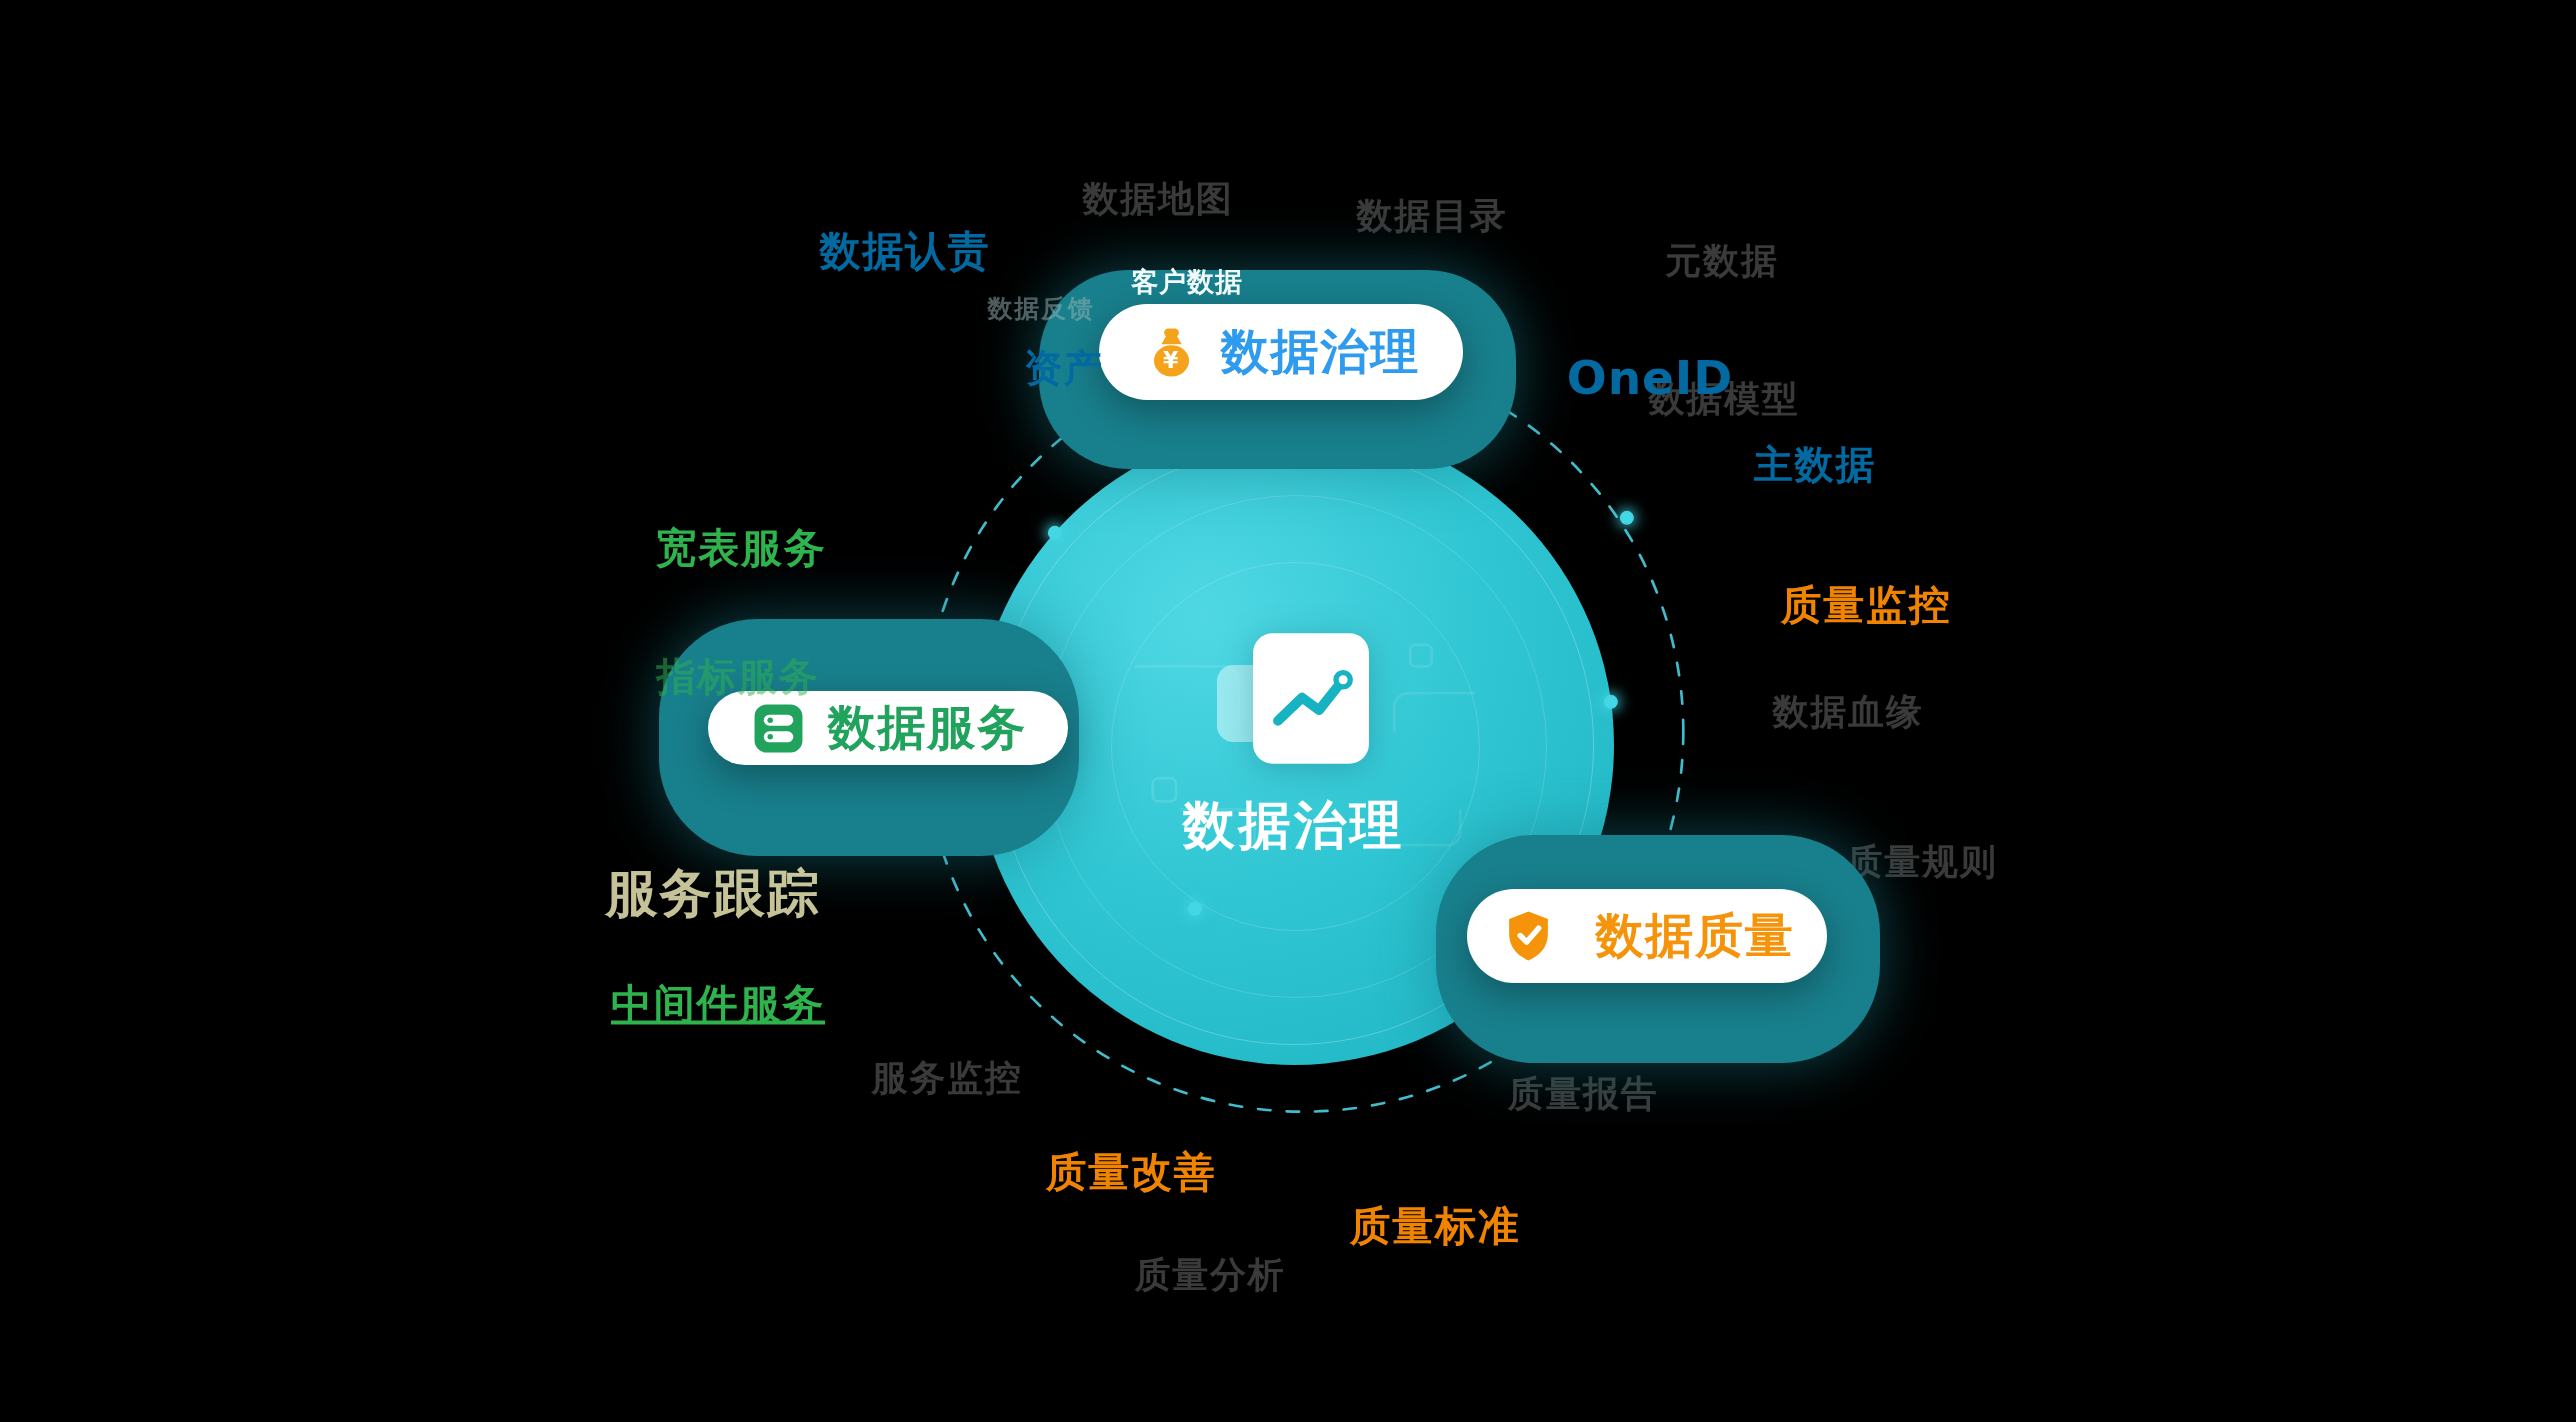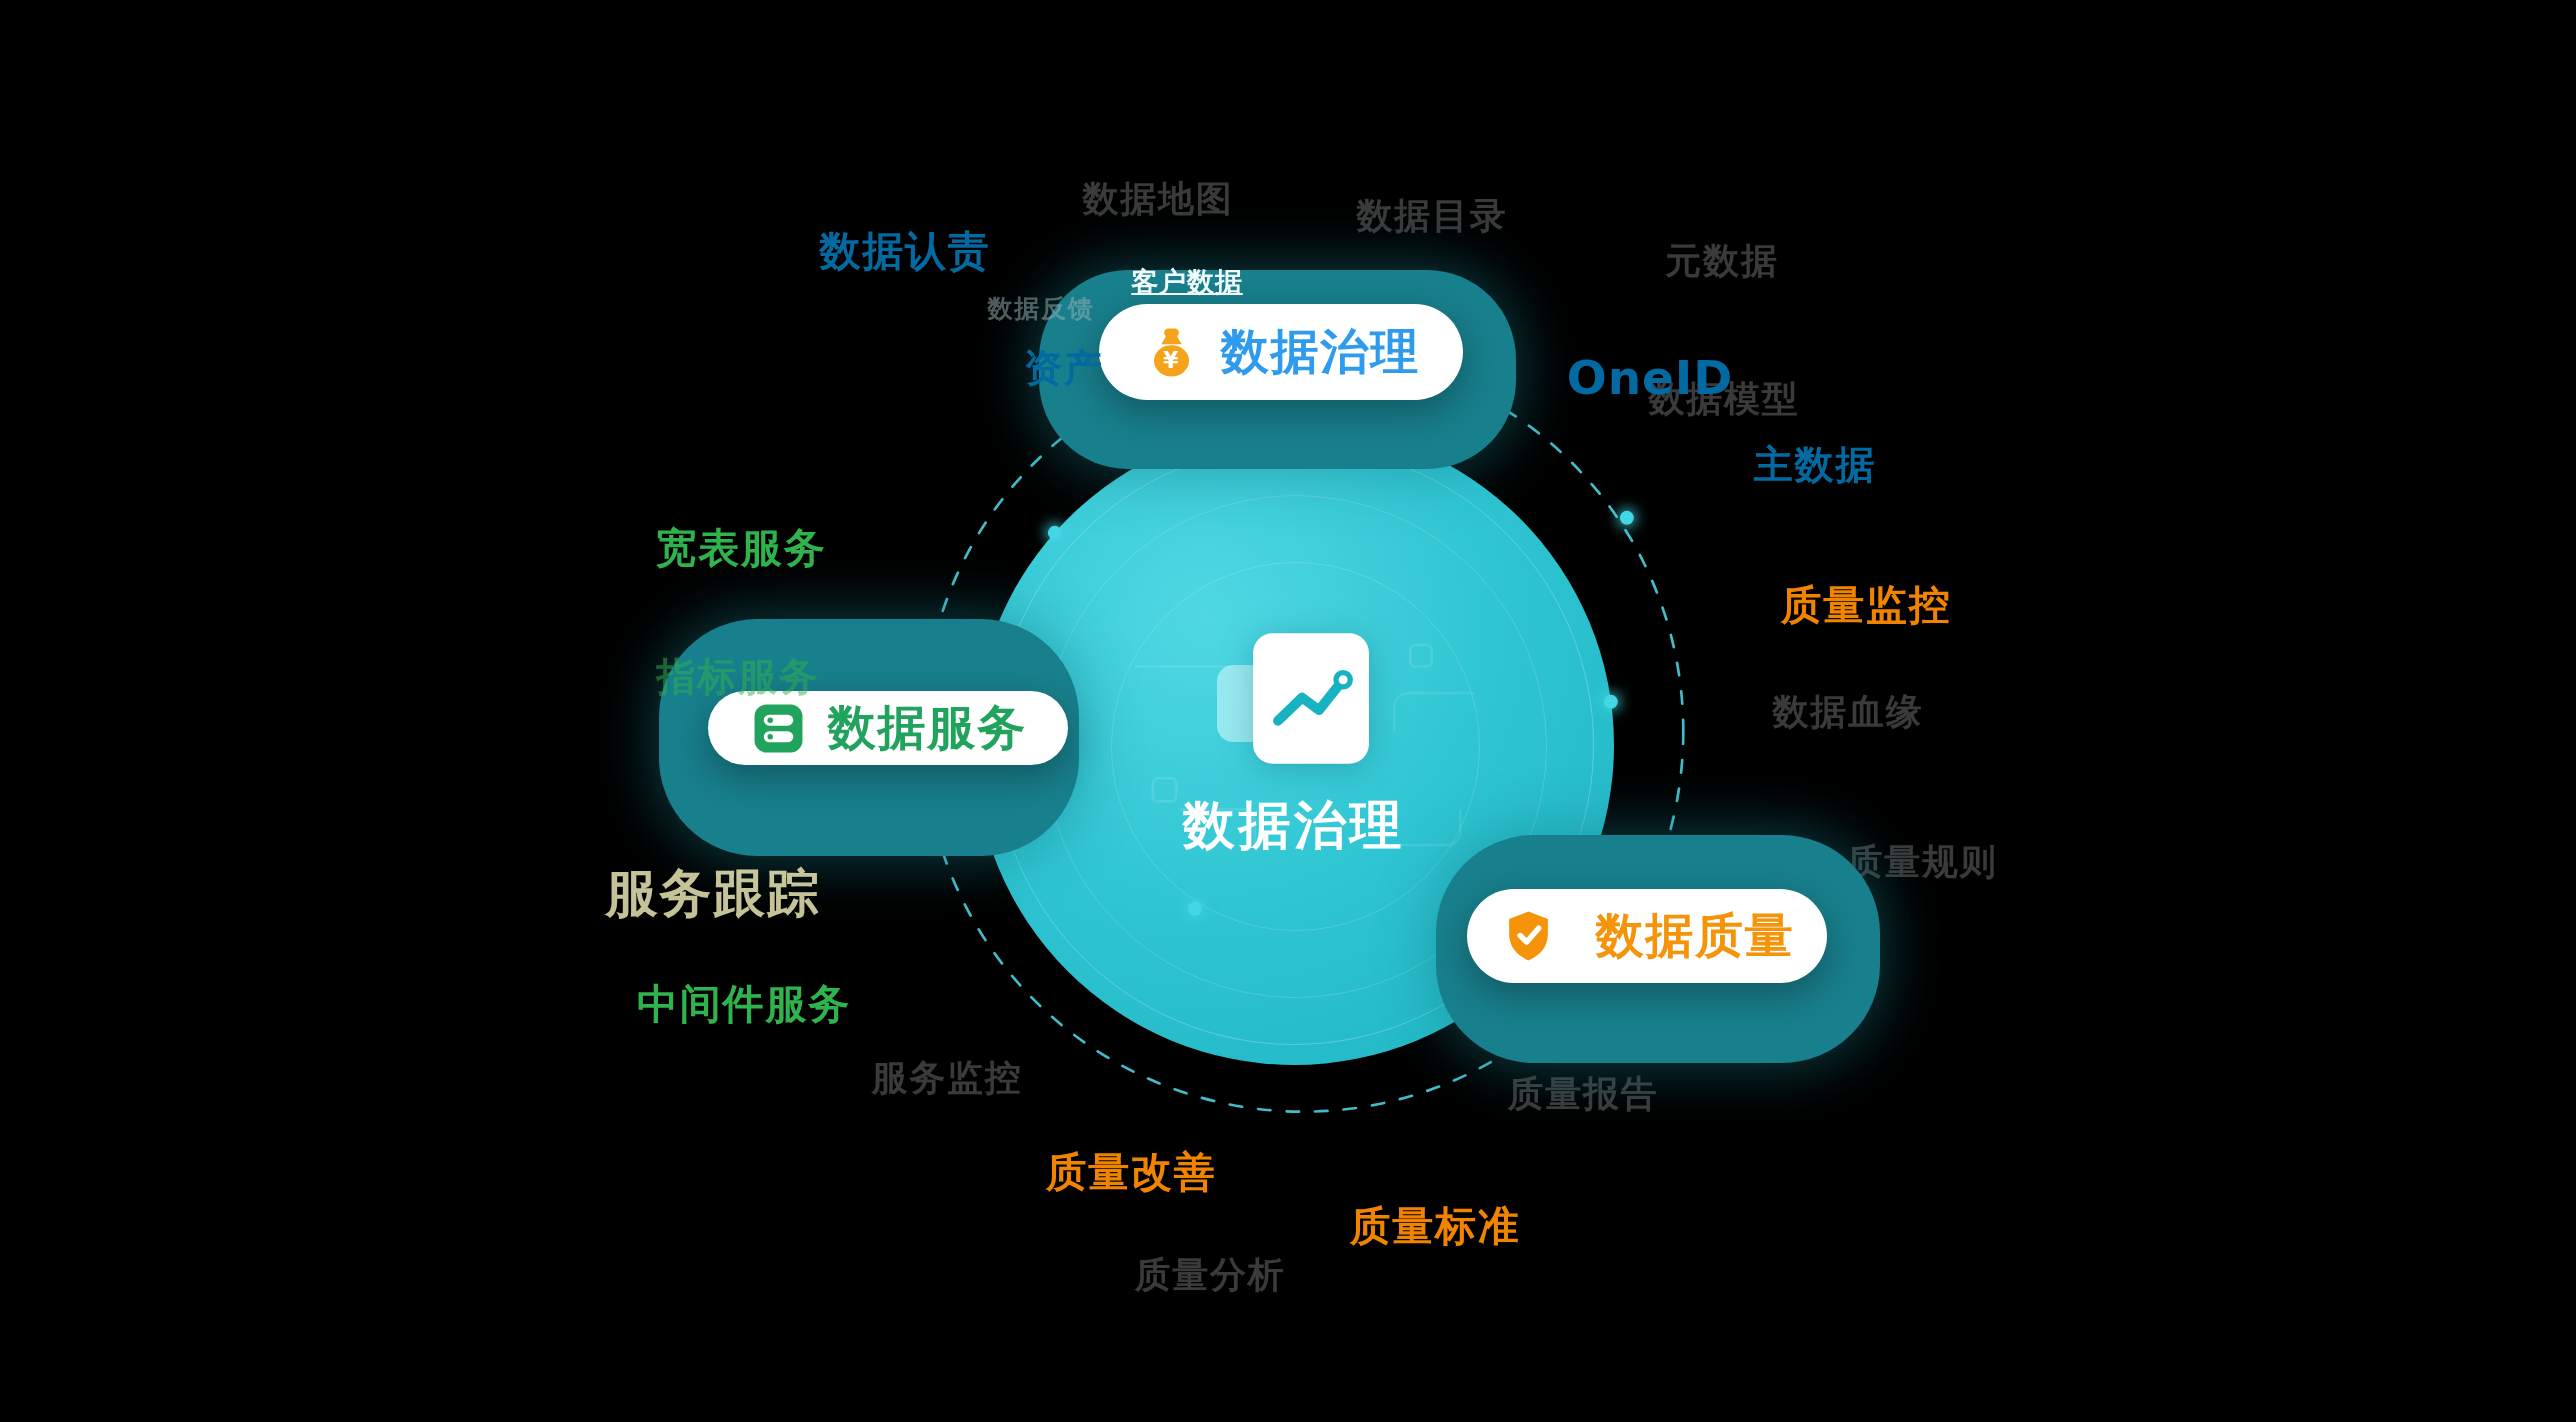--- a/index.html
+++ b/index.html
@@ -56,29 +56,29 @@
     font-size:41px;z-index:6;letter-spacing:1.8px;}
   .lbl-blue{color:#0369a1;}
   .lbl-white{color:#f2fbfc;font-size:27px;letter-spacing:0.9px;}
   .lbl-green{color:#2fb34d;}
   .lbl-green-dim{color:#2fb34d;opacity:.5;font-size:39px;}
   .lbl-green-mid{color:#fef9c3;opacity:.78;font-size:52px;margin-left:16px;}
   .lbl-orange{color:#f08300;}
   .lbl-faint{color:#3a3a3a;font-size:36px;font-weight:bold;z-index:1;}
 
   .p0{left:905px;top:251px;}
-  .p1{left:1187px;top:282px;text-decoration:underline;}
+  .p1{left:1187px;top:282px;}
   .p2{left:1064px;top:368px;font-size:38px;}
   .p3{left:1650px;top:377px;font-size:47px;letter-spacing:0.9px;}
   .p4{left:1815px;top:465px;font-size:39px;}
   .p5{left:741px;top:548px;}
   .p6{left:738px;top:677px;}
   .p7{left:1866px;top:605px;}
   .p8{left:697px;top:894px;}
-  .p9{left:744px;top:1004px;}
+  .p9{left:718px;top:1004px;text-decoration:underline;}
   .p10{left:1131px;top:1172px;}
   .p11{left:1401px;top:1226px;margin-left:34px;}
 
   .f0{left:1158px;top:199px;}
   .f1{left:1432px;top:216px;}
   .f2{left:1722px;top:261px;}
   .f3{left:1041px;top:308px;font-size:25px;color:#9db4b7;opacity:.5;z-index:6;}
   .f4{left:1724px;top:399px;}
   .f5{left:1848px;top:712px;}
   .f6{left:1922px;top:862px;}

